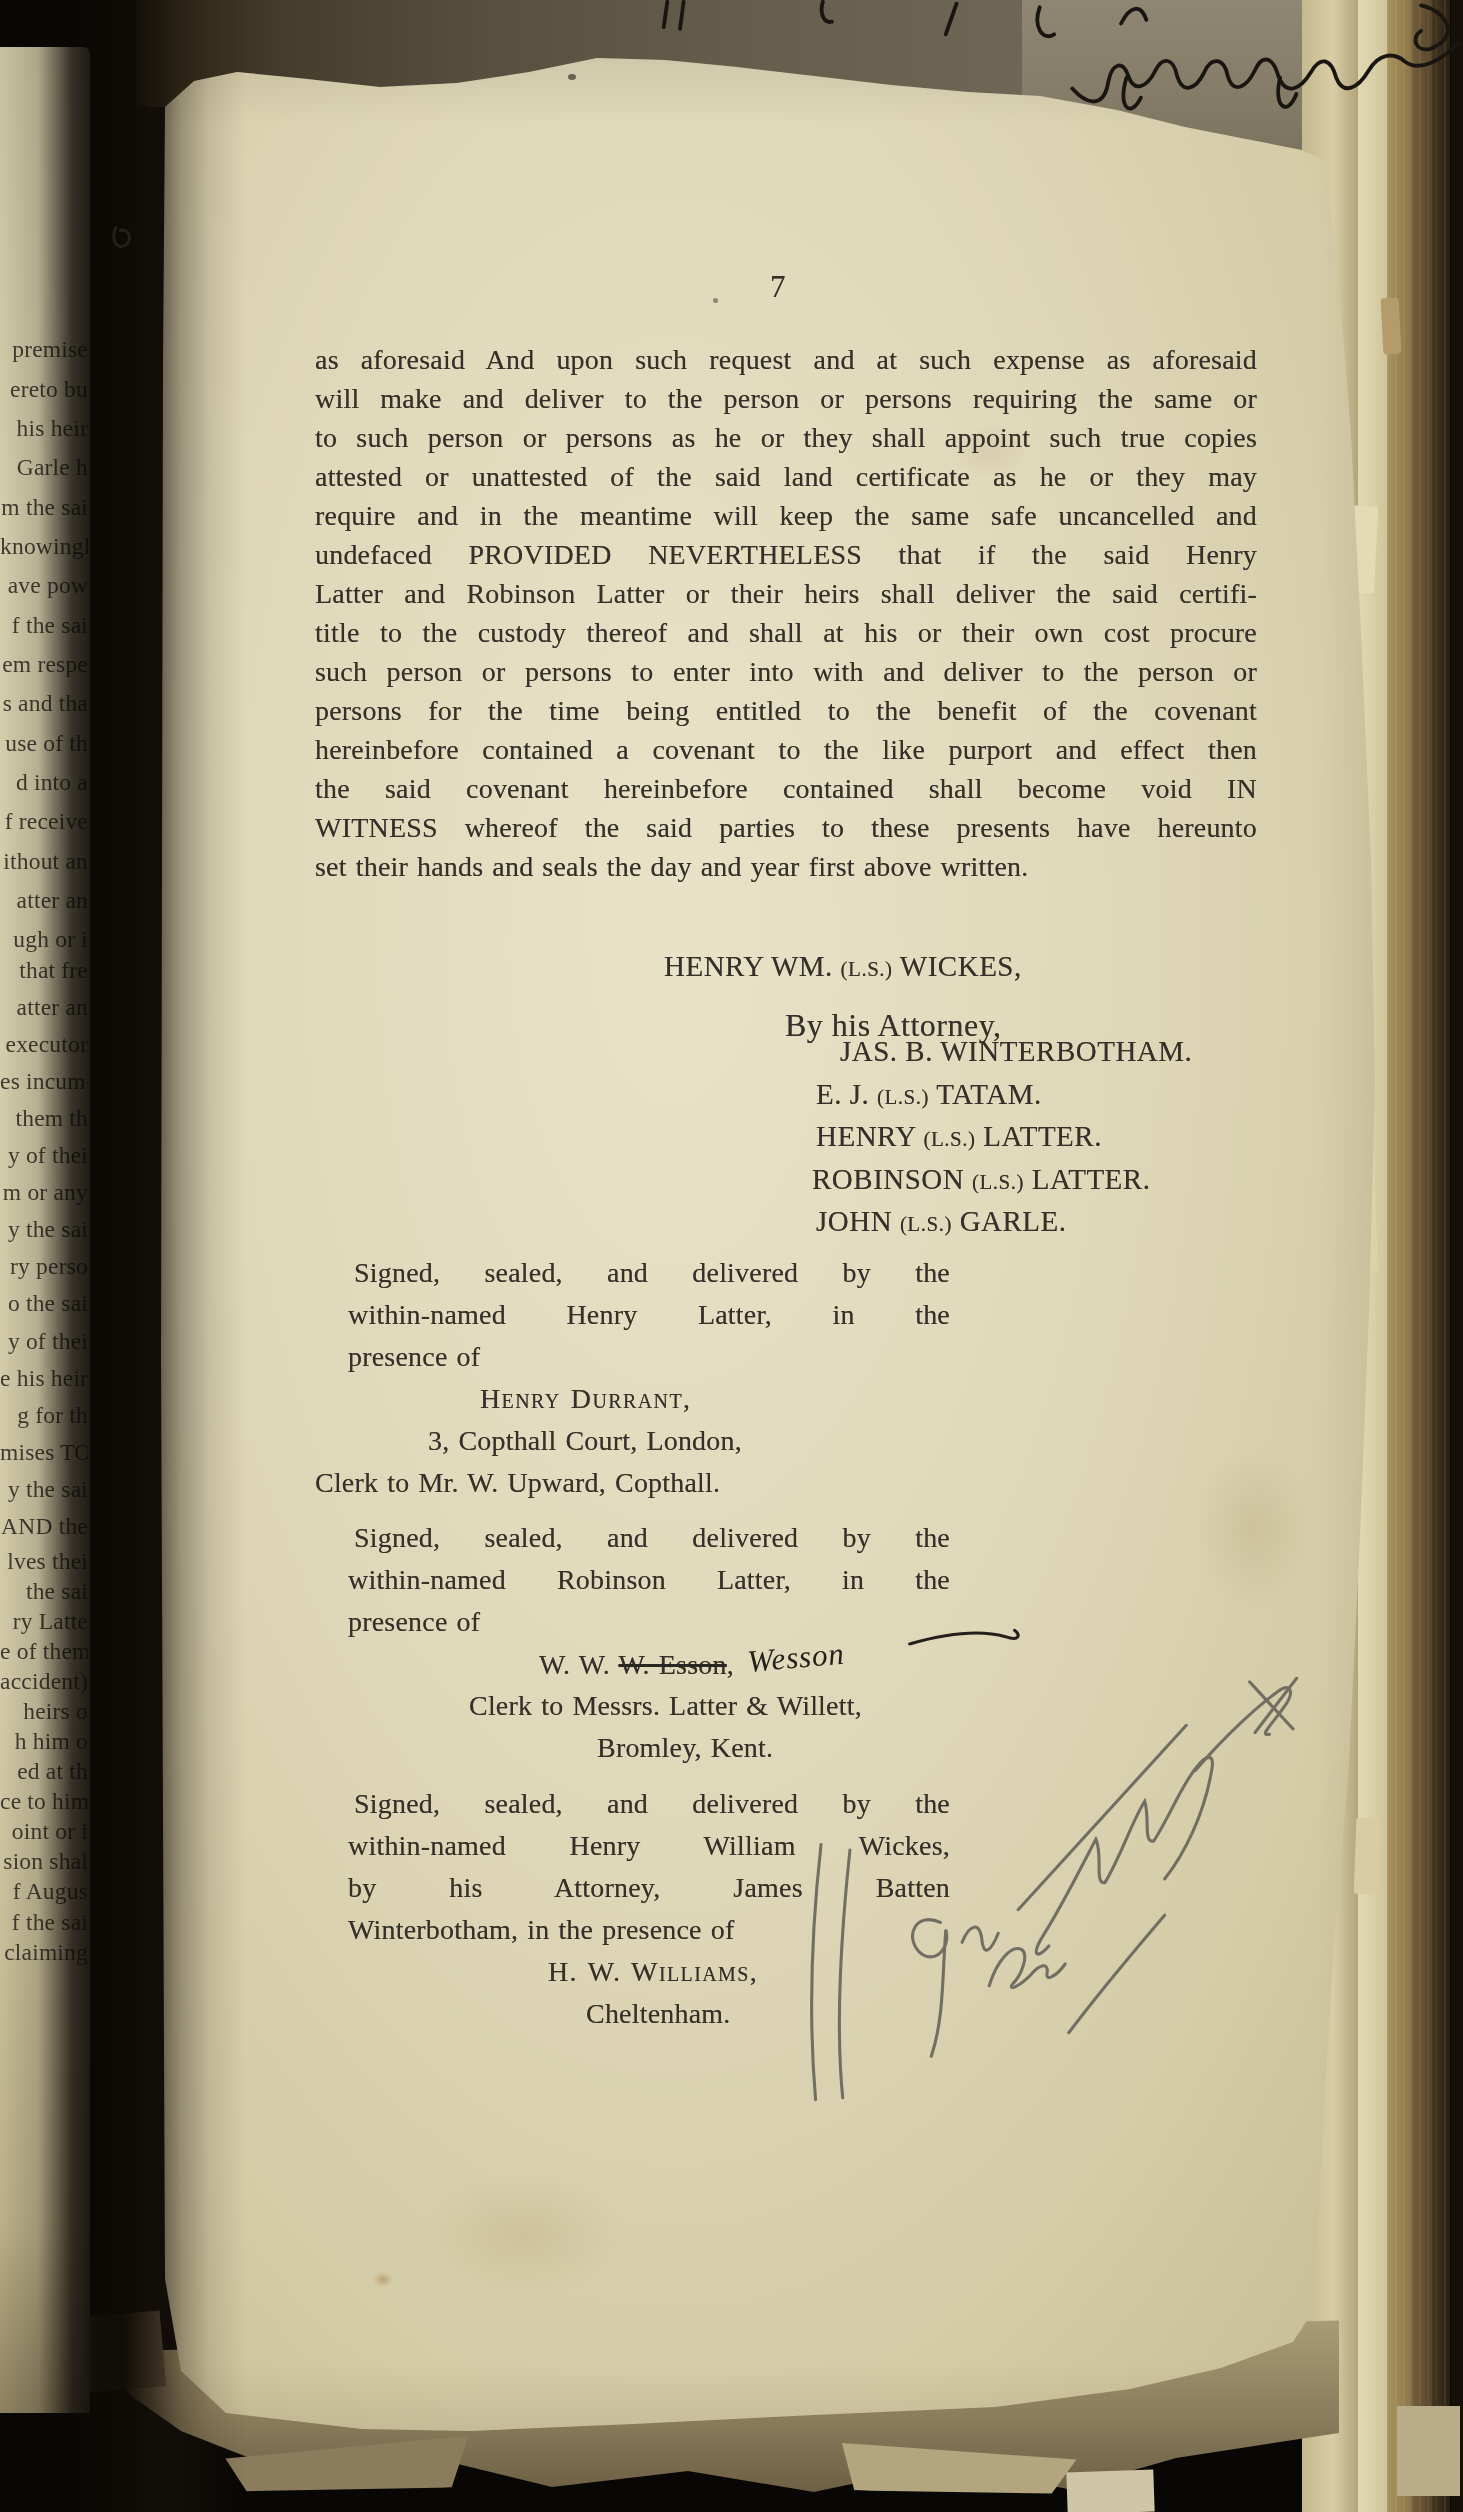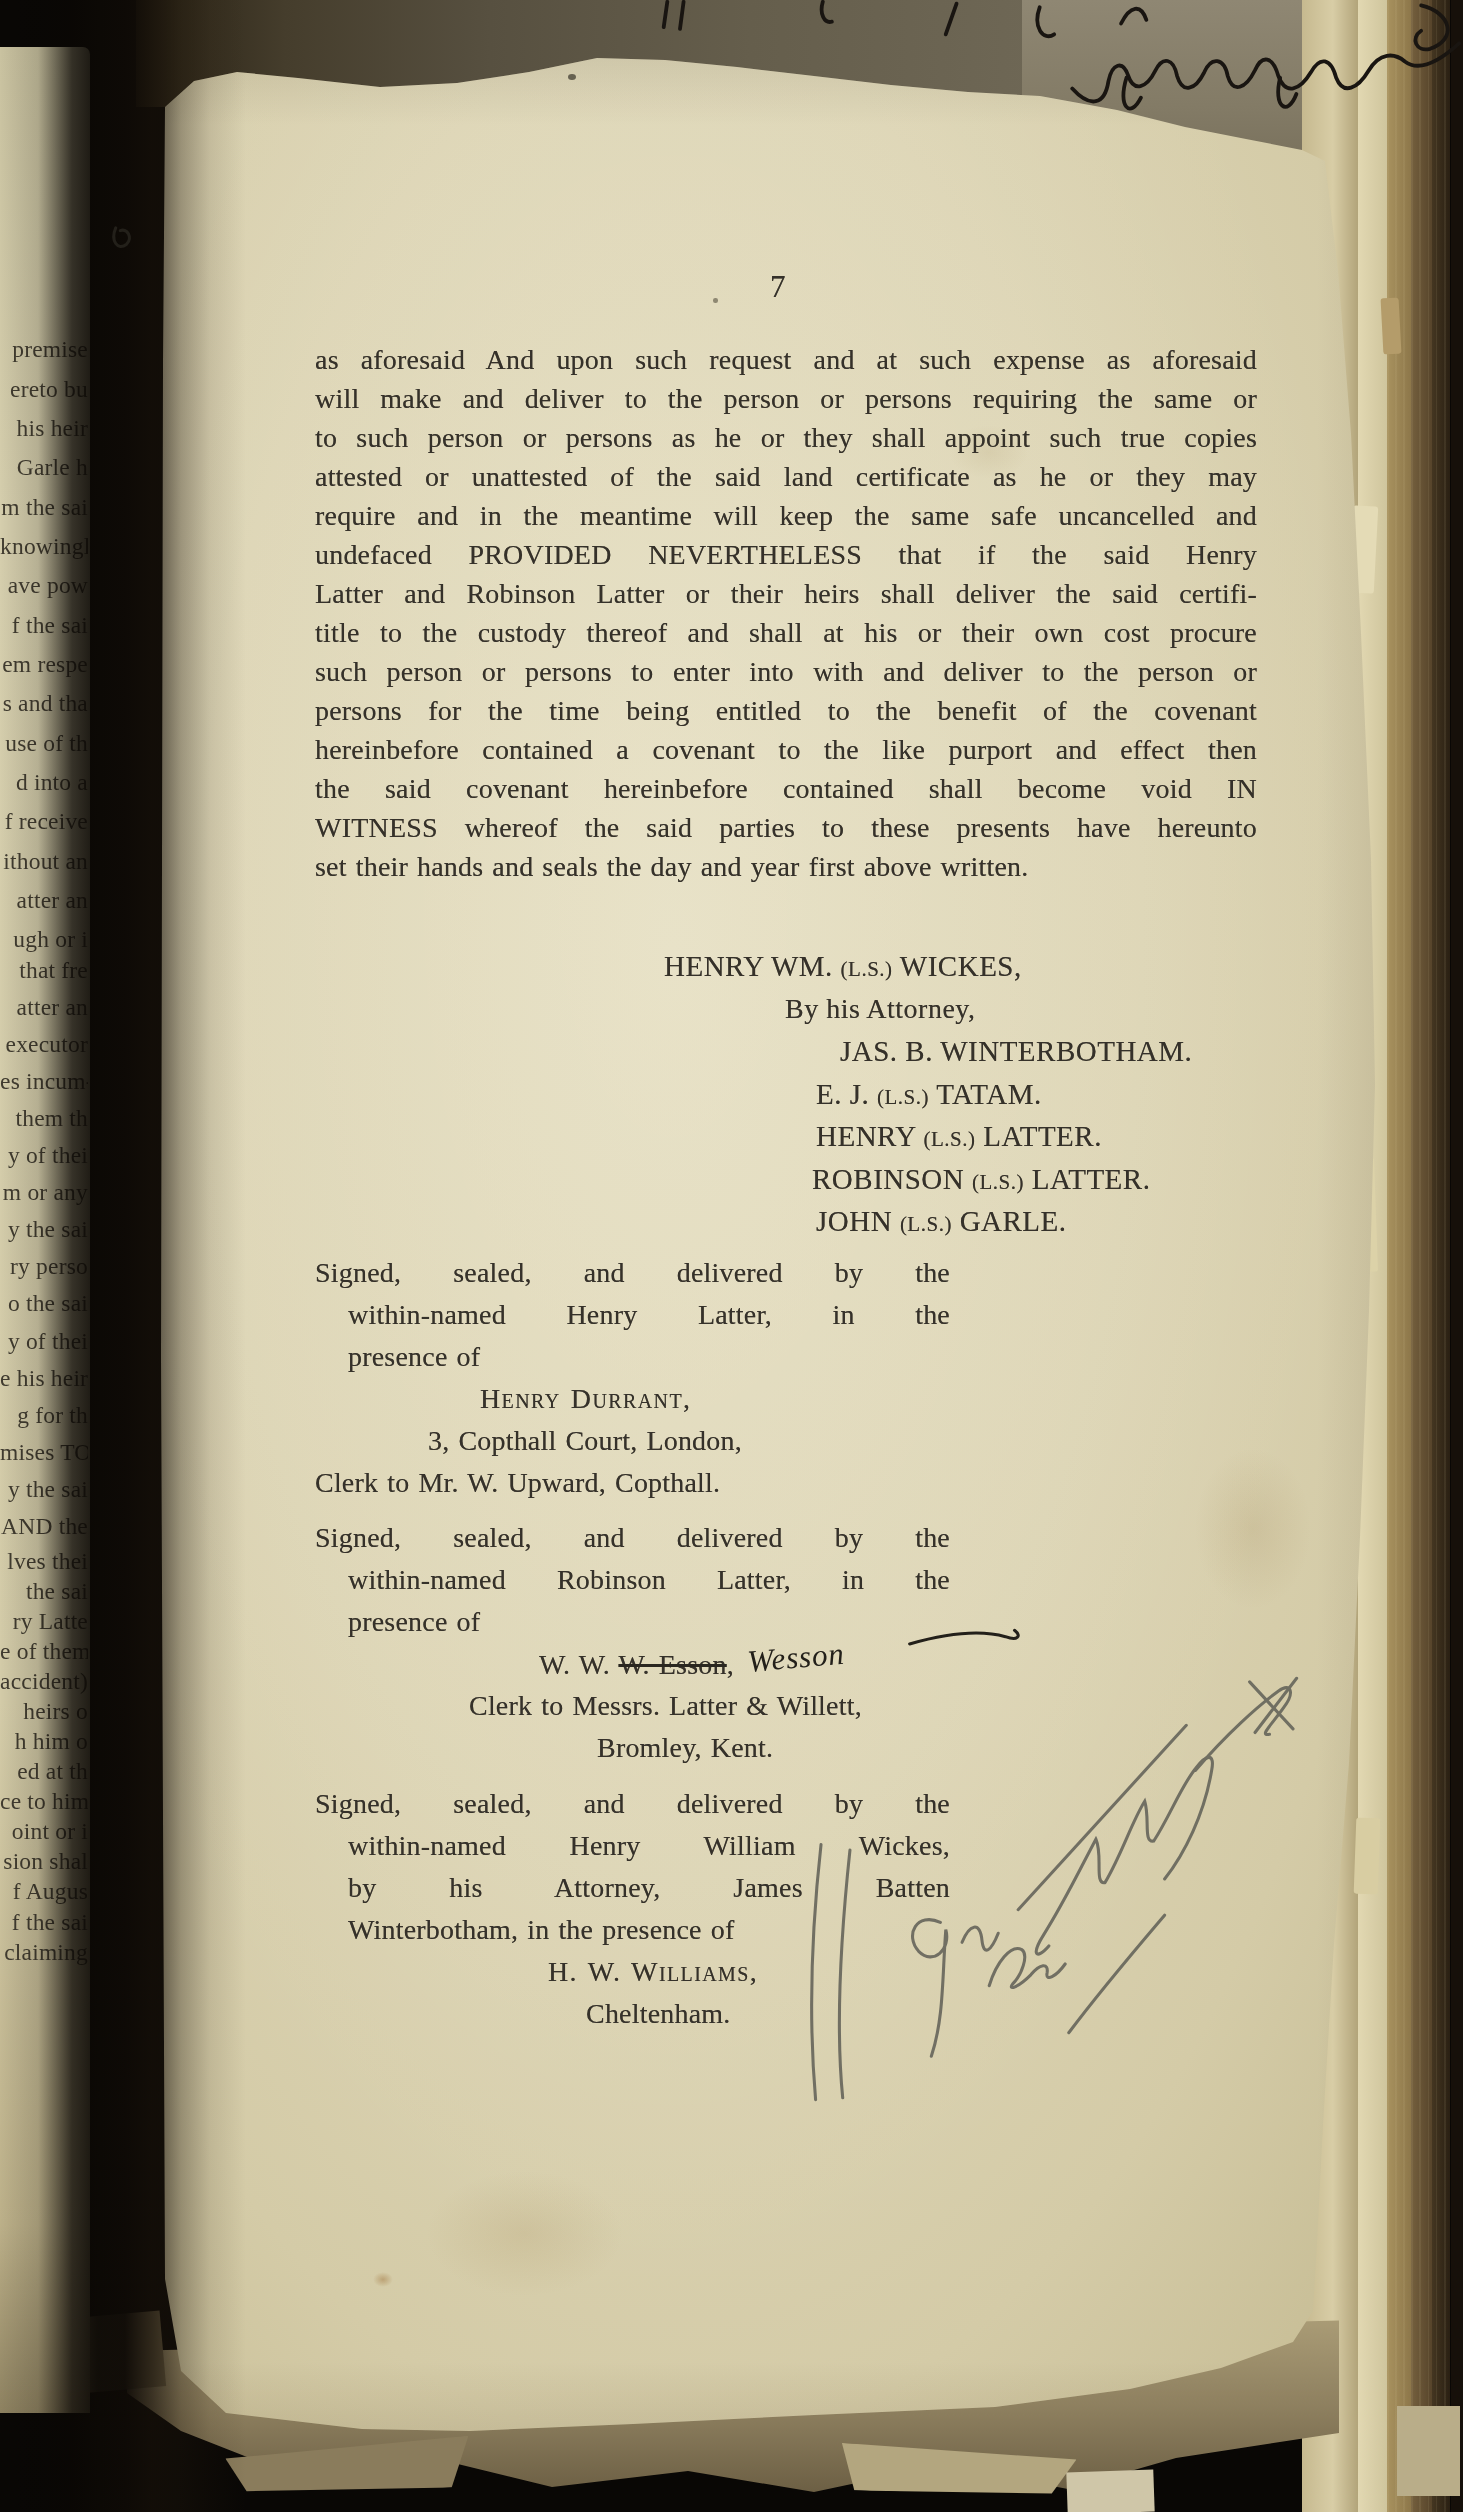--- a/index.html
+++ b/index.html
@@ -68,21 +68,21 @@
   #num-dot{position:absolute;left:713px;top:298px;width:4.5px;height:4.5px;border-radius:50%;background:#56503f;opacity:.6;}
   #body-lines{position:absolute;left:315px;top:340px;width:942px;}
   .bl{height:39px;line-height:39px;font-size:28px;text-align:justify;text-align-last:justify;
       white-space:nowrap;letter-spacing:0.2px;word-spacing:1.8px;}
   .bl-last{text-align:right;text-align-last:left;}
   #sig-block{position:absolute;left:315px;top:950px;width:995px;height:326px;}
   .sig-line{position:absolute;white-space:nowrap;font-size:29px;letter-spacing:0.5px;}
   .seal{font-size:21px;letter-spacing:0.5px;}
   .wblock{position:absolute;left:315px;width:635px;}
   #wb0{top:1252px;} #wb1{top:1517px;} #wb2{top:1783px;}
-  .wl{height:42px;line-height:42px;font-size:28px;white-space:nowrap;letter-spacing:0.2px;word-spacing:1.8px;}
+  .wl{height:42px;line-height:42px;font-size:28px;white-space:nowrap;letter-spacing:0.2px;word-spacing:1.8px;margin-left:39px;}
   .j0{text-align:justify;text-align-last:justify;}
   .j1{margin-left:33px;width:602px;text-align:justify;text-align-last:justify;}
   .i0{margin-left:0;} .i1{margin-left:33px;} .i2{margin-left:113px;} .i3{margin-left:154px;}
   .i4{margin-left:282px;} .i5{margin-left:116px;} .i6{margin-left:271px;} .esson{margin-left:224px;}
   .sc{margin-left:165px;font-variant:small-caps;letter-spacing:1.4px;}
   .sc2{margin-left:233px;font-variant:small-caps;letter-spacing:1.4px;}
   .struck{text-decoration:line-through;text-decoration-thickness:2.7px;text-decoration-color:#2a2720;}
   .hand{display:inline-block;margin-left:14.5px;transform:rotate(-5deg) translateY(-6.3px);
         font-style:italic;font-size:31px;color:#23201a;letter-spacing:0.9px;text-shadow:none;}
   
@@ -203,21 +203,21 @@
         <div class="bl">title to the custody thereof and shall at his or their own cost procure</div>
         <div class="bl">such person or persons to enter into with and deliver to the person or</div>
         <div class="bl">persons for the time being entitled to the benefit of the covenant</div>
         <div class="bl">hereinbefore contained a covenant to the like purport and effect then</div>
         <div class="bl">the said covenant hereinbefore contained shall become void IN</div>
         <div class="bl">WITNESS whereof the said parties to these presents have hereunto</div>
         <div class="bl bl-last">set their hands and seals the day and year first above written.</div>
       </div>
     <div id="sig-block" class="print">
         <div class="sig-line" style="top: 0px; left: 349px;"><span>HENRY WM. </span><span class="seal">(L.S.)</span><span> WICKES,</span></div>
-        <div class="sig-line" style="top: 43px; left: 470px; font-size: 28px;"><span>By his Attorney,</span></div>
+        <div class="sig-line" style="top: 57px; left: 470px; font-size: 32px;"><span>By his Attorney,</span></div>
         <div class="sig-line" style="top: 85px; left: 525px;"><span>JAS. B. WINTERBOTHAM.</span></div>
         <div class="sig-line" style="top: 128px; left: 501px;"><span>E. J. </span><span class="seal">(L.S.)</span><span> TATAM.</span></div>
         <div class="sig-line" style="top: 170px; left: 501px;"><span>HENRY </span><span class="seal">(L.S.)</span><span> LATTER.</span></div>
         <div class="sig-line" style="top: 213px; left: 497px;"><span>ROBINSON </span><span class="seal">(L.S.)</span><span> LATTER.</span></div>
         <div class="sig-line" style="top: 255px; left: 501px;"><span>JOHN </span><span class="seal">(L.S.)</span><span> GARLE.</span></div>
       </div>
     <div id="wb0" class="wblock print">
         <div class="wl j0">Signed, sealed, and delivered by the</div>
         <div class="wl j1">within-named Henry Latter, in the</div>
         <div class="wl i1">presence of</div>

